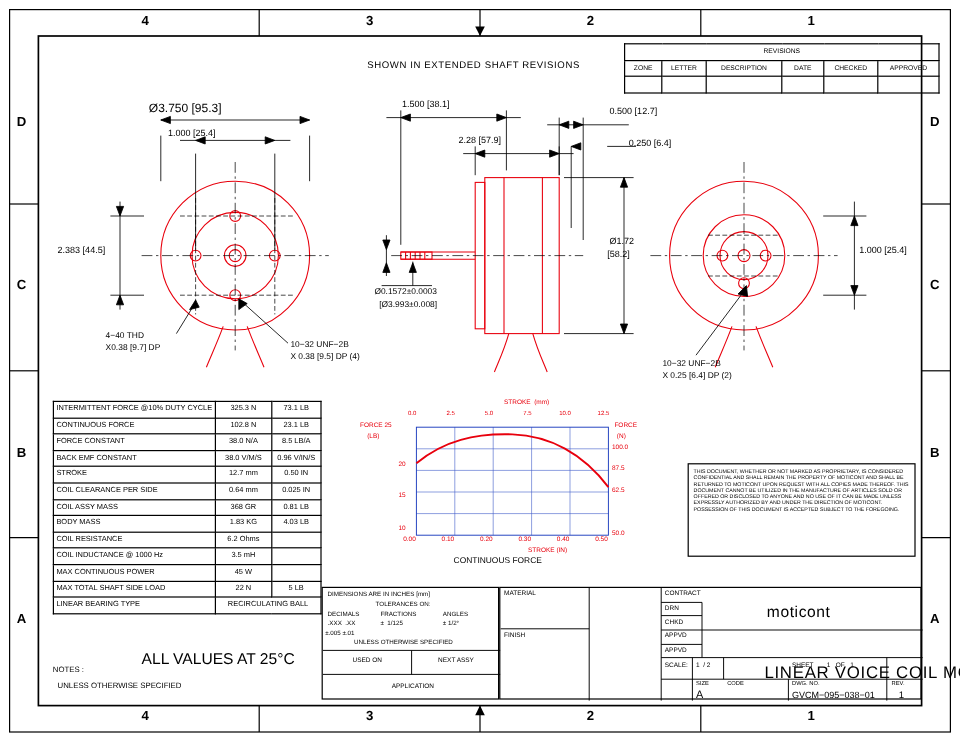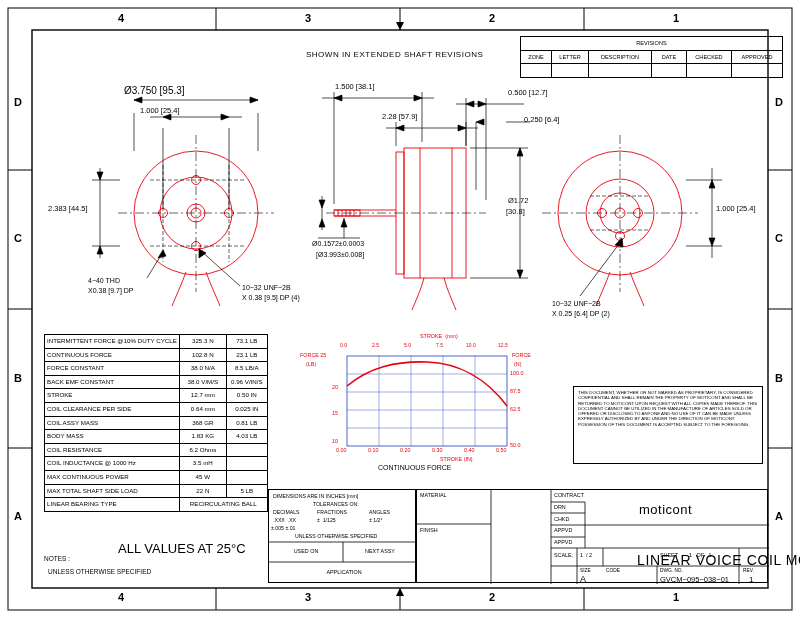--- a/index.html
+++ b/index.html
@@ -223,21 +223,21 @@
       <polygon points="322,208 319,200 325,200" fill="#000"></polygon>
       <polygon points="322,219 319,227 325,227" fill="#000"></polygon>
     </g>
   </svg>
 
   <div class="abs txt" style="left:335px;top:82px;font-size:7.5px;">1.500 [38.1]</div>
   <div class="abs txt" style="left:382px;top:112px;font-size:7.5px;">2.28 [57.9]</div>
   <div class="abs txt" style="left:508px;top:88px;font-size:7.5px;">0.500 [12.7]</div>
   <div class="abs txt" style="left:524px;top:115px;font-size:7.5px;">0.250 [6.4]</div>
   <div class="abs txt" style="left:508px;top:196px;font-size:7.5px;">Ø1.72</div>
-  <div class="abs txt" style="left:506px;top:207px;font-size:7.5px;">[30.8]</div>
+  <div class="abs txt" style="left:506px;top:207px;font-size:7.5px;">[58.2]</div>
   <div class="abs txt" style="left:312px;top:240px;font-size:7px;">Ø0.1572±0.0003</div>
   <div class="abs txt" style="left:316px;top:251px;font-size:7px;">[Ø3.993±0.008]</div>
 
   <svg width="800" height="618" style="pointer-events:none;">
     <g stroke="#e8000d" fill="none" stroke-width="0.9">
       <circle cx="620" cy="213" r="62"></circle>
       <circle cx="620" cy="213" r="34"></circle>
       <circle cx="620" cy="213" r="20"></circle>
       <circle cx="620" cy="213" r="5"></circle>
       <circle cx="602" cy="213" r="4.5"></circle>

